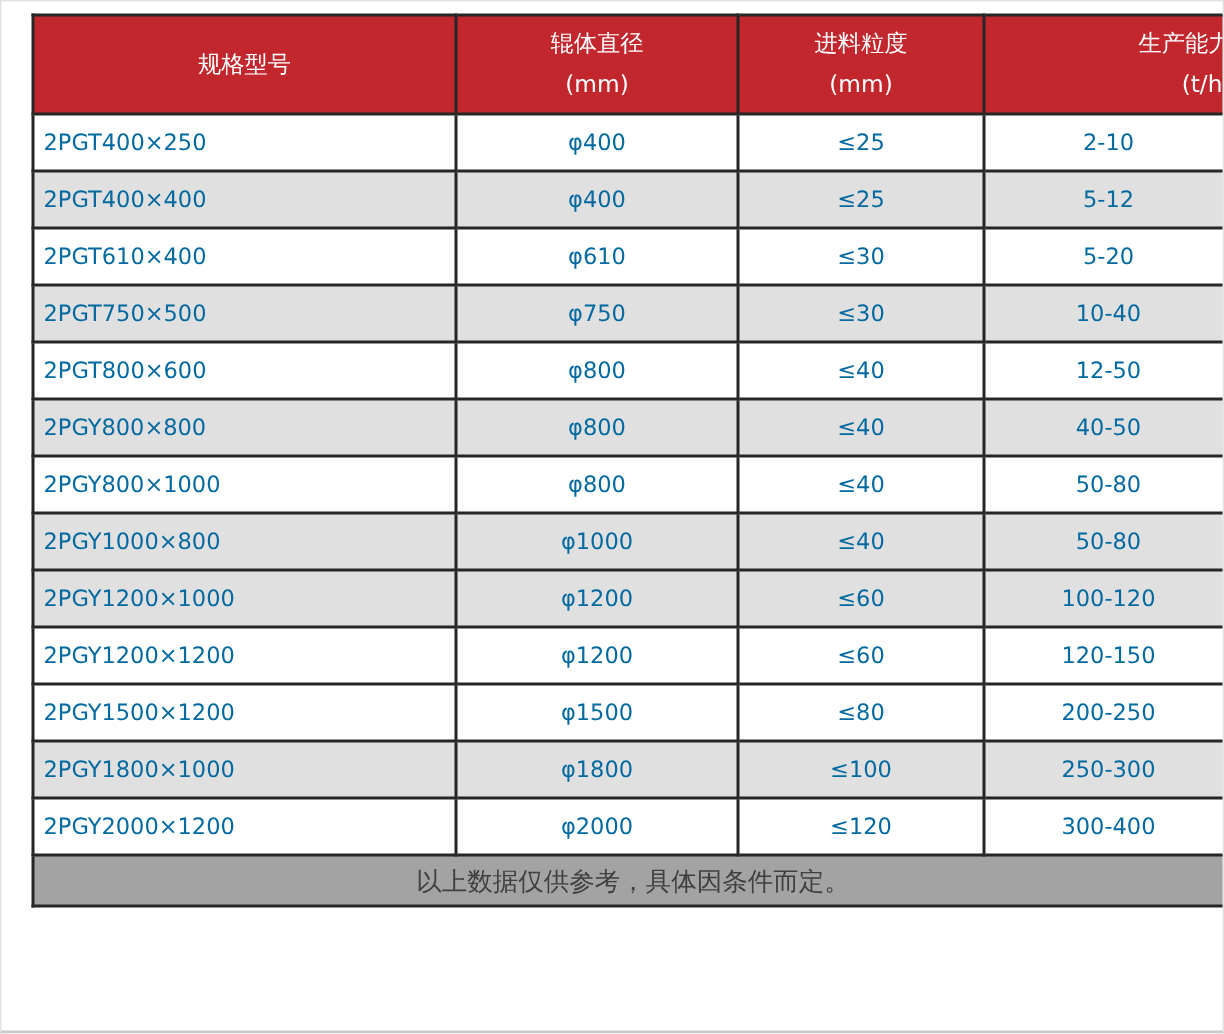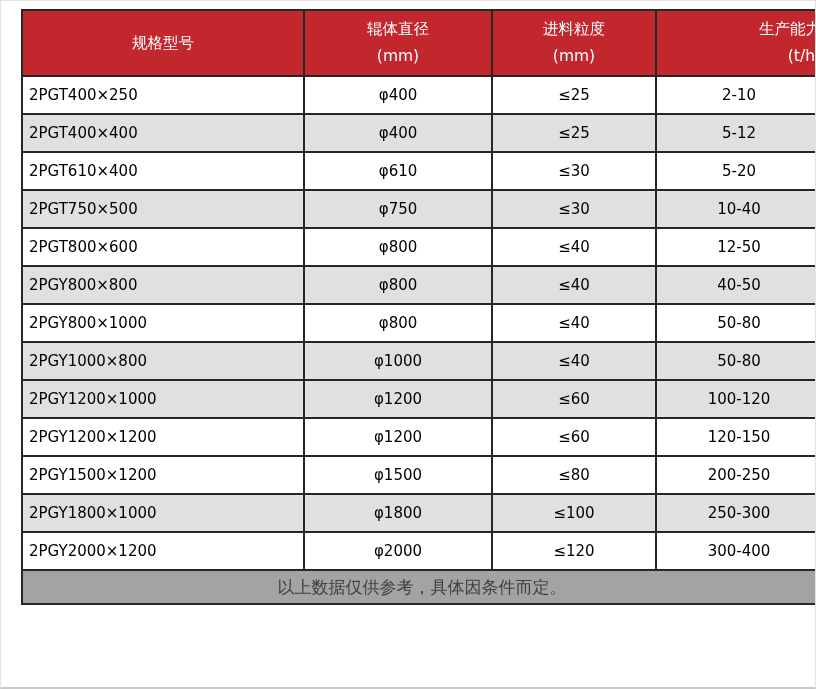--- a/index.html
+++ b/index.html
@@ -46,21 +46,21 @@
     vertical-align: middle;
     padding: 0;
   }
   thead th .h-title { line-height: 1.35; }
   thead th .h-unit  { line-height: 1.35; margin-top: 6px; }
   thead th .h-unit:empty { display: none; }
 
   tbody td {
     height: 38px;
     font-size: 15px;
-    color: #000000;
+    color: #0369a1;
     background: #ffffff;
     text-align: center;
     vertical-align: middle;
     padding: 0;
   }
   tbody tr.alt td { background: #e0e0e0; }
   tbody td.model {
     text-align: left;
     padding-left: 6px;
   }

